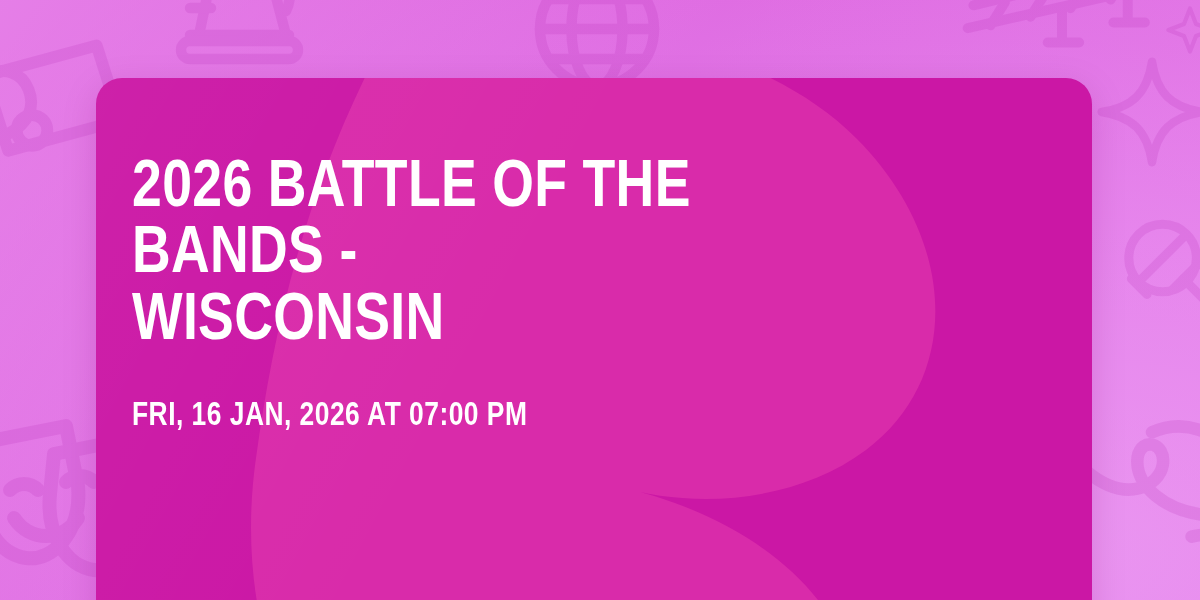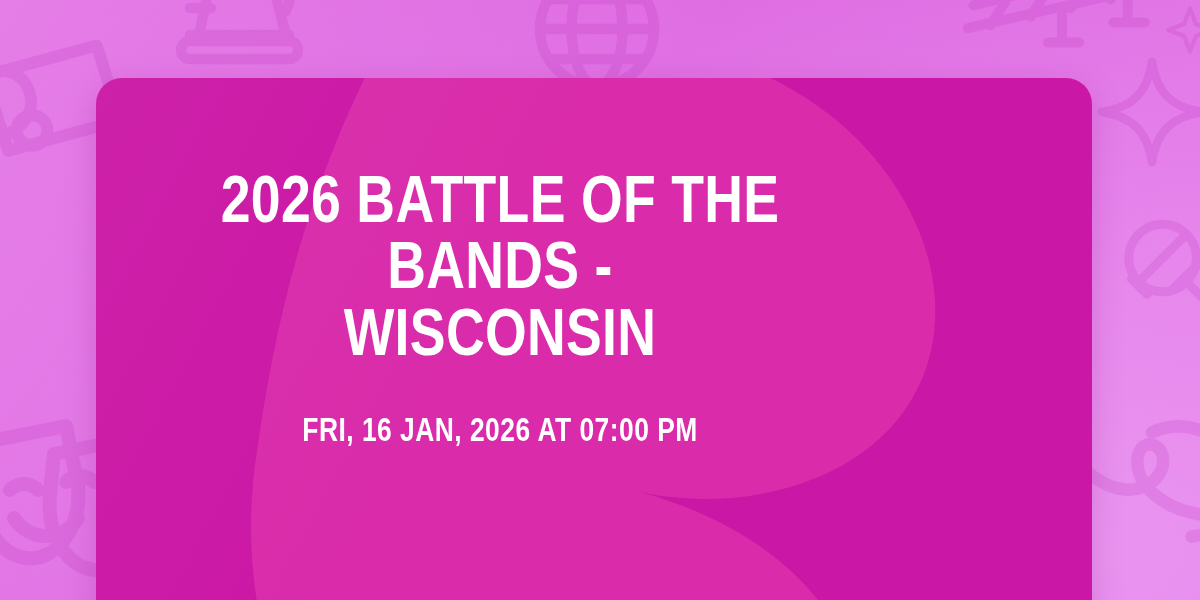--- a/index.html
+++ b/index.html
@@ -86,23 +86,22 @@
     position: absolute;
     inset: 0;
     background: linear-gradient(118deg, rgba(255,255,255,0.045) 0%, rgba(255,255,255,0) 42%);
     pointer-events: none;
   }
 
   
   .card-content {
     position: absolute;
     left: 36px;
-    top: 88px;
+    top: 72px;
     right: 40px;
-    text-align: center;
   }
 
   .event-title {
     margin: 0;
     color: #ffffff;
     font-family: "Liberation Sans Narrow", "Liberation Sans", sans-serif;
     font-size: 67px;
     line-height: 0.99;
     font-weight: 700;
     letter-spacing: 0.4px;

